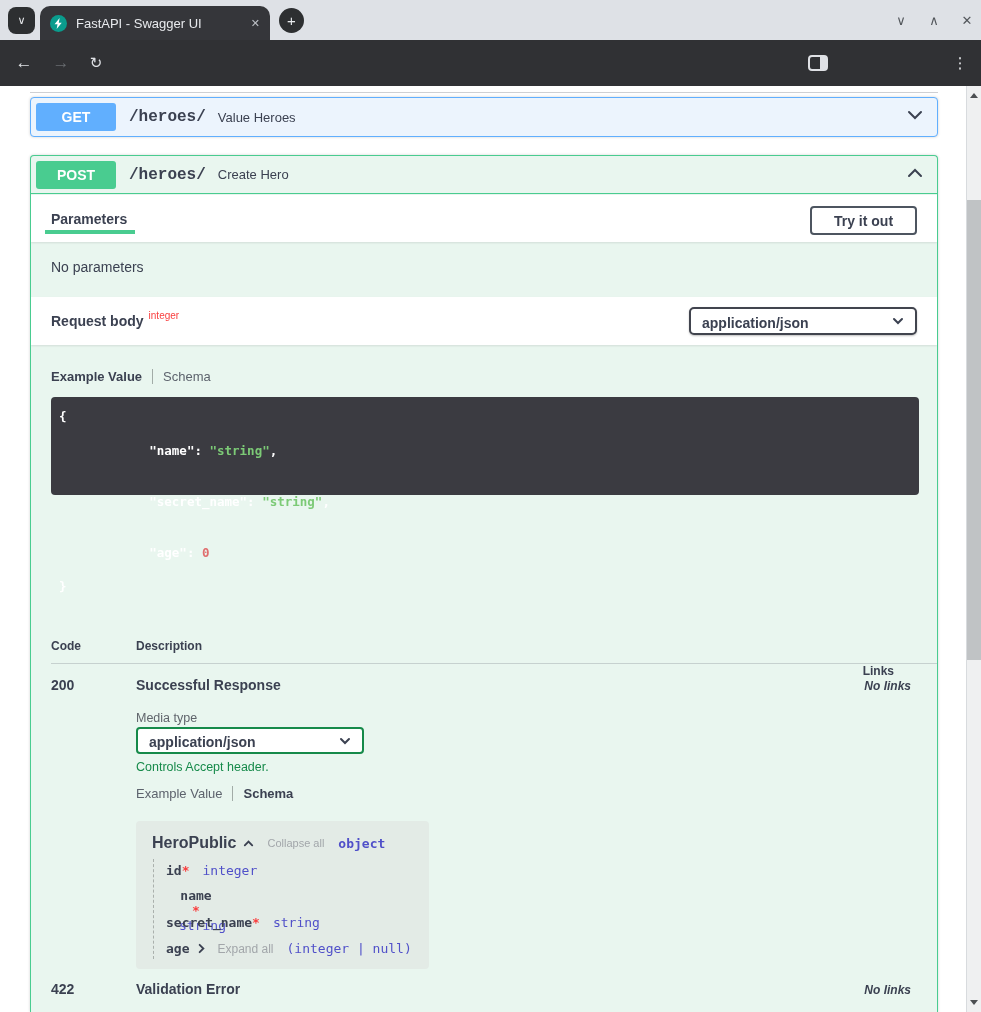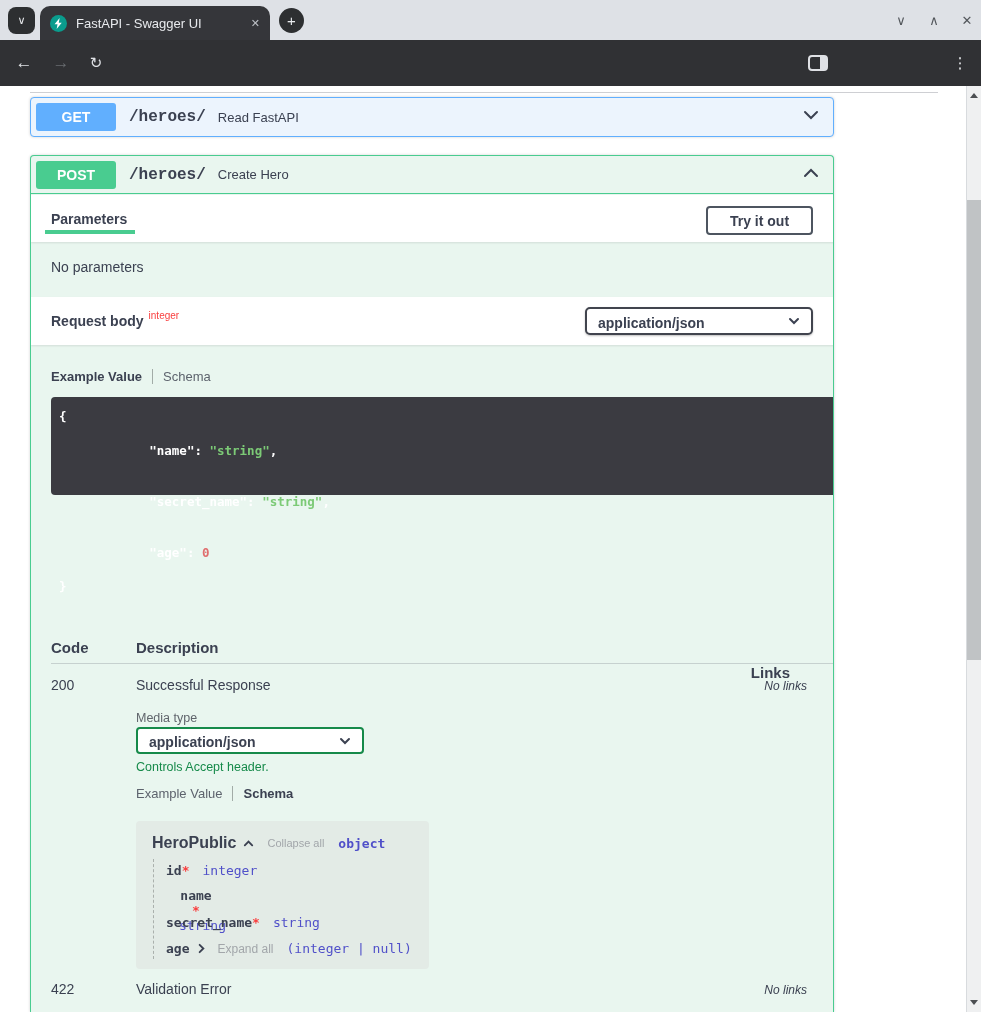--- a/index.html
+++ b/index.html
@@ -39,21 +39,21 @@
   .incog-pill { position:absolute; left:840px; top:47px; width:96px; height:32px; border-radius:16px;
     background:#28292c; display:flex; align-items:center; justify-content:center; gap:7px;
     color:#e8eaed; font-size:13.5px; }
   .kebab-ic { position:absolute; left:948px; top:0; height:46px; width:24px; display:flex;
     align-items:center; justify-content:center; color:#e8eaed; font-size:15px; letter-spacing:0; cursor:pointer; }
 
   
   .page { position:absolute; top:86px; left:0; width:966px; height:926px; background:#fff; }
   .top-divider { position:absolute; top:6px; left:30px; width:908px; height:1px; background:rgba(59,65,81,.25); }
 
-  .opblock { position:absolute; left:30px; width:804px; border-radius:4px; box-shadow:0 0 3px rgba(0,0,0,.18); }
+  .opblock { position:absolute; left:30px; width:908px; border-radius:4px; box-shadow:0 0 3px rgba(0,0,0,.18); }
   .opblock.get { top:11px; height:40px; border:1px solid var(--get-blue); background:#ecf4fd; }
   .opblock.post { top:69px; height:857px; border:1px solid var(--post-green); border-bottom:none;
     border-radius:4px 4px 0 0; background:#e9f6ef; overflow:hidden; }
   .op-row { display:flex; align-items:center; height:38px; padding:0 12px 0 5px; cursor:pointer; }
   .badge { width:80px; height:28px; border-radius:3px; color:#fff; font-weight:bold; font-size:14px;
     display:flex; align-items:center; justify-content:center; flex:0 0 auto; }
   .badge.get { background:var(--get-blue); }
   .badge.post { background:var(--post-green); }
   .op-path { font-family:Liberation Mono, monospace; font-weight:bold; font-size:16px;
     color:var(--text-dark); margin-left:13px; }
@@ -88,22 +88,22 @@
     background:#3b3b41; padding:11px 10px 0 8px; font-family:"DejaVu Sans Mono", monospace;
     font-size:12.5px; font-weight:bold; line-height:17px; }
   .code-line { white-space:pre; }
   .code-line.ind { padding-left:15px; }
   .ck { color:#ffffff; }
   .cs { color:var(--code-string-green); }
   .cn { color:var(--code-number-red); }
 
   .bar-responses { top:400px; height:49px; }
 
-  .th { position:absolute; font-weight:bold; font-size:15px; color:var(--text-dark); }
-  .td { position:absolute; font-size:14px; color:var(--text-dark); }
+  .th { position:absolute; font-weight:bold; font-size:12px; color:var(--text-dark); }
+  .td { position:absolute; font-size:14px; color:var(--text-dark);font-weight:bold; }
   .td-links { font-style:italic; font-size:12px; }
   .thead-line { position:absolute; left:20px; right:2px; width:886px; top:507px; height:1px; background:rgba(59,65,81,.2); }
 
   .media-label { position:absolute; left:105px; top:555px; font-size:12.5px; color:#60656c; }
   .sel-media { left:105px; top:571px; width:228px; height:27px; border:2px solid var(--accept-green);
     box-shadow:none; border-radius:4px; }
   .accept-hint { position:absolute; left:105px; top:604px; font-size:12.5px; color:var(--accept-green); }
   .tabs2 { left:105px; top:630px; }
 
   .model-box { position:absolute; left:105px; top:665px; width:293px; height:148px; border-radius:4px;
@@ -188,21 +188,21 @@
     <span class="kebab-ic">⋮</span>
   </div>
 
   <div class="page">
     <div class="top-divider"></div>
 
     <div class="opblock get">
       <div class="op-row">
         <span class="badge get">GET</span>
         <span class="op-path">/heroes/</span>
-        <span class="op-summary">Read FastAPI</span>
+        <span class="op-summary">Value Heroes</span>
         <span class="op-arrow">
           <svg width="20" height="20" viewBox="0 0 20 20">
               <path d="M4 7 l6 6 6 -6" fill="none" stroke="#3b4151" stroke-width="2" stroke-linecap="round"></path>
             </svg>
         </span>
       </div>
     </div>
 
     <div class="opblock post">
       <div class="op-row post-header">

